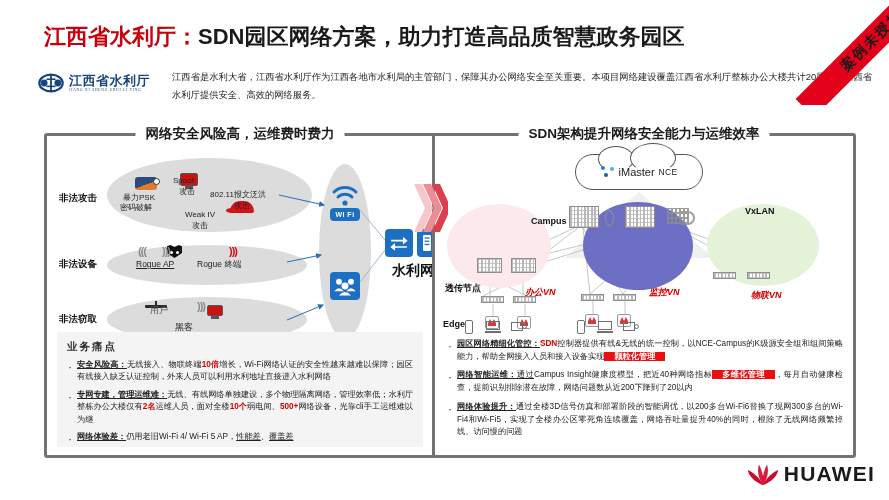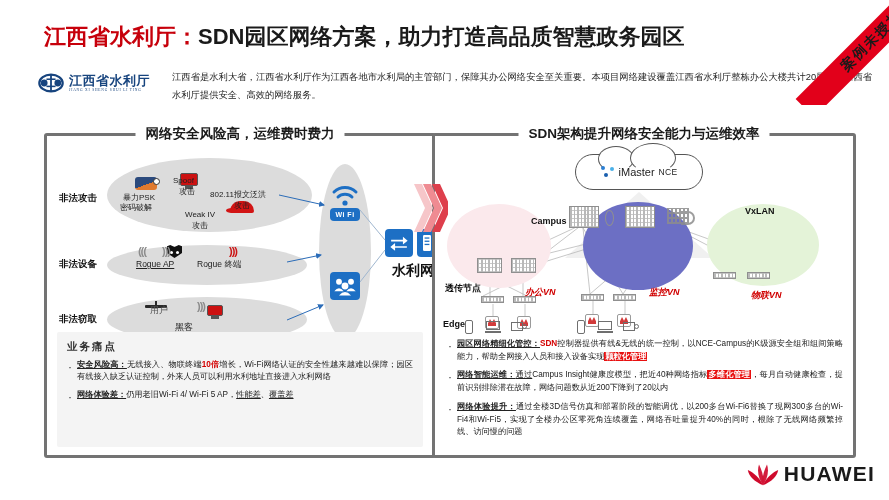--- a/index.html
+++ b/index.html
@@ -226,21 +226,21 @@
   .term.cam{width:16px;height:13px;}
   .term.cam .body{position:absolute;left:0;top:2px;width:12px;height:9px;border:1.4px solid #6f6f6f;}
   .term.cam .lens{position:absolute;right:0;top:4px;width:5px;height:5px;border:1.4px solid #6f6f6f;border-radius:50%;}
 
   .rbullets { position:absolute; left:12px; right:10px; top:202px; }
   .rbullets li {
     position:relative; padding-left:10px; margin-bottom:6px;
     font-size:8.2px; line-height:1.55; color:#222; text-align:justify; list-style:none;
   }
   .rbullets li::before{content:"·";position:absolute;left:1px;top:-1px;font-size:12px;color:#333;}
-  .hl { background:#e81010; color:#fff; font-weight:bold; padding:0 1px; }
+  .hl { background:#e81010; color:#fff; font-weight:bold; padding:0 10px; }
   .hl2 { color:#d30000; font-weight:bold; }
 
   
   .hw { position:absolute; right:14px; bottom:14px; display:flex; align-items:center; gap:5px; z-index:30;}
   .hw-flower { width:32px; height:24px; }
   .hw-text { font-size:21px; font-weight:bold; letter-spacing:1.2px; color:#1a1a1a;
              font-family:"Liberation Sans", sans-serif; }
 </style>
 </head>
 <body>
@@ -371,20 +371,23 @@
         <line x1="313" y1="60" x2="338" y2="90" stroke="#9fb6cf" stroke-width="1"></line>
         <line x1="313" y1="132" x2="338" y2="100" stroke="#9fb6cf" stroke-width="1"></line>
       </svg>
     </div>
 
     <div class="pain">
       <div class="pain-title">业务痛点</div>
       <ul class="bullets">
         <li>
           <span class="b">安全风险高：</span><span>无线接入、物联终端</span><span class="r">10倍</span><span>增长，Wi-Fi网络认证的安全性越来越难以保障；园区有线接入缺乏认证控制，外来人员可以利用水利地址直接进入水利网络</span>
+        </li>
+        <li>
+          <span class="b">专网专建，管理运维难：</span><span>无线、有线网络单独建设，多个物理隔离网络，管理效率低；水利厅整栋办公大楼仅有</span><span class="r">2名</span><span>运维人员，面对全楼</span><span class="r">10个</span><span>弱电间、</span><span class="r">500+</span><span>网络设备，光靠cli手工运维难以为继</span>
         </li>
         <li>
           <span class="b">网络体验差：</span><span>仍用老旧Wi-Fi 4/ Wi-Fi 5 AP，</span><span class="u">性能差</span><span>、</span><span class="u">覆盖差</span>
         </li>
       </ul>
     </div>
   </div>
 
   <div class="chev-wrap">
     <svg viewBox="0 0 34 56" style="width:34px;height:56px;">

